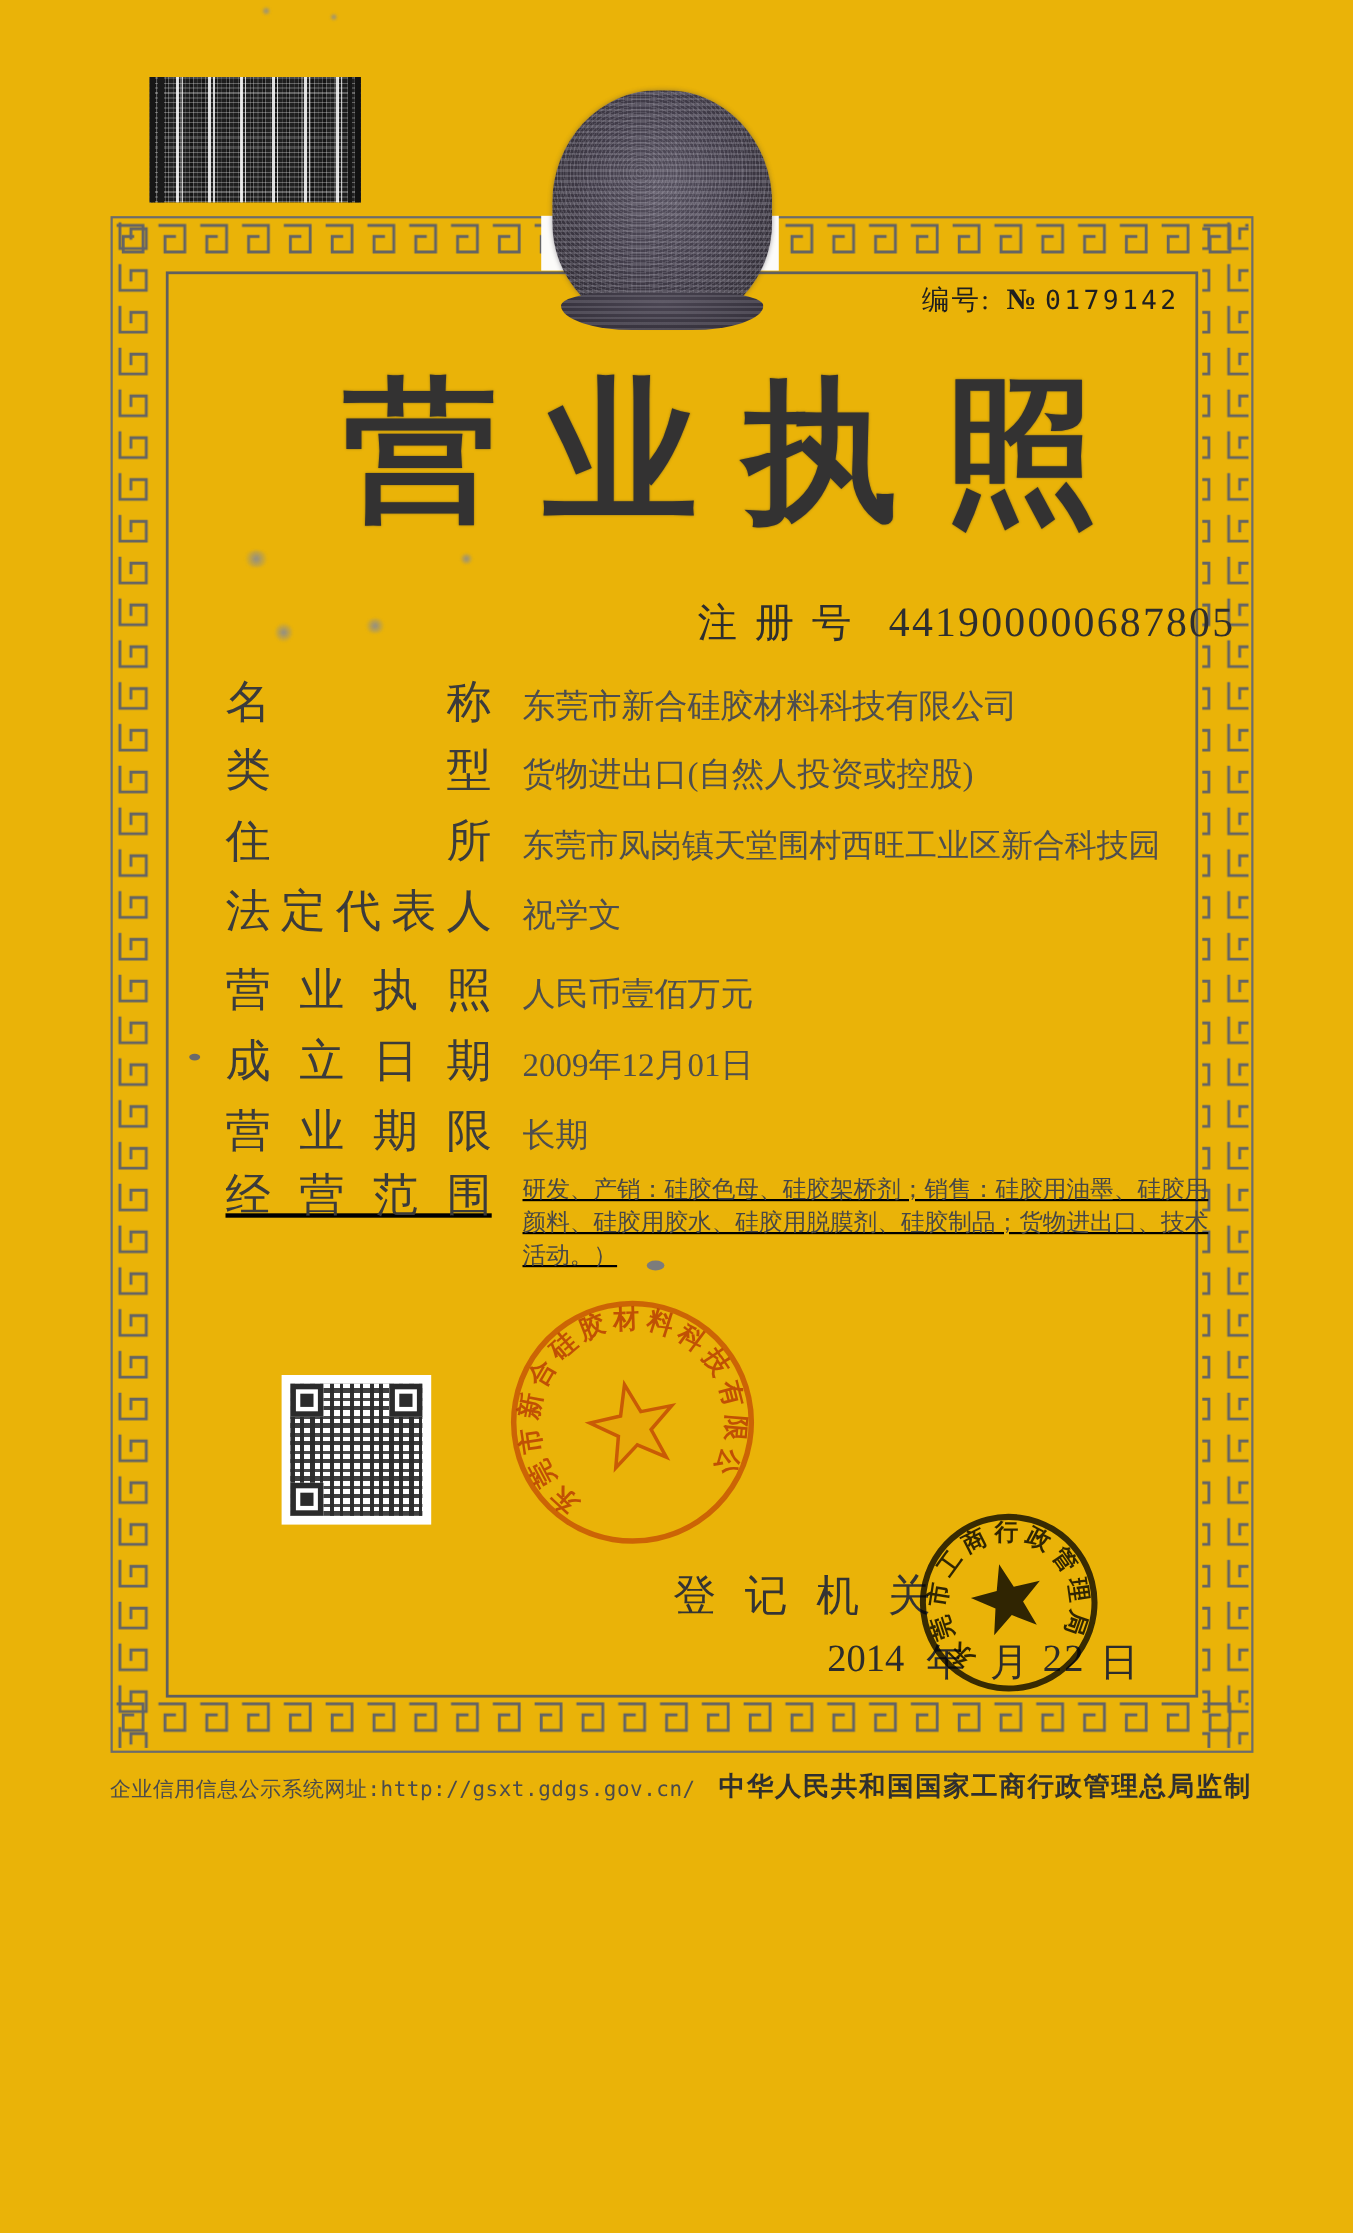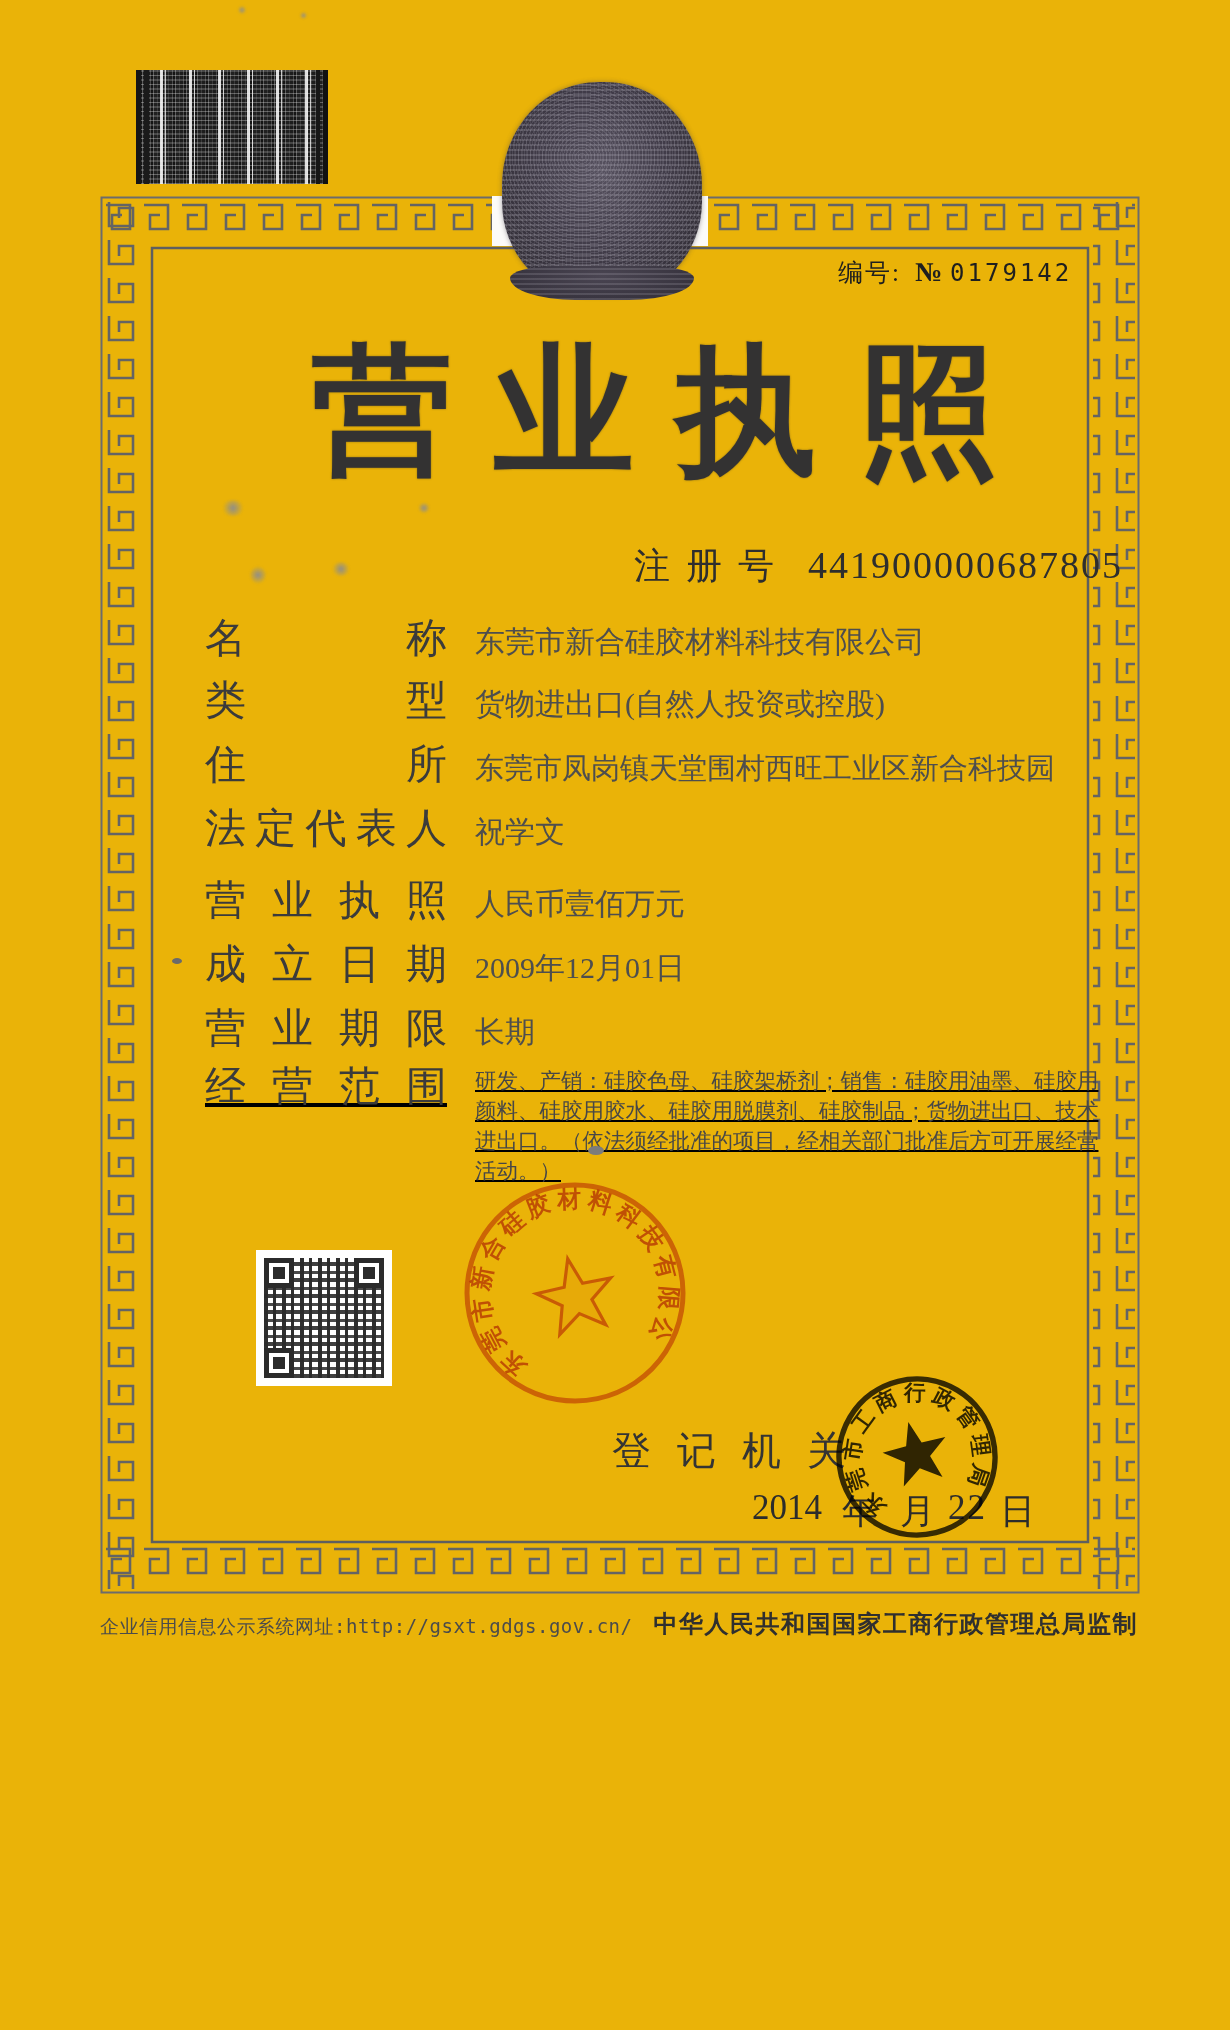--- a/index.html
+++ b/index.html
@@ -158,21 +158,20 @@
   </div>
   <div class="row" style="top:1008px">
     <div class="rlabel">营业期限</div>
     <div class="rvalue">长期</div>
   </div>
   <div class="row scope" style="top:1066px">
     <div class="rlabel">经营范围</div>
     <div class="scope-lines">
       <div class="scope-line">研发、产销：硅胶色母、硅胶架桥剂；销售：硅胶用油墨、硅胶用</div>
       <div class="scope-line">颜料、硅胶用胶水、硅胶用脱膜剂、硅胶制品；货物进出口、技术</div>
-      <div class="scope-line">进出口。（依法须经批准的项目，经相关部门批准后方可开展经营</div>
       <div class="scope-line">活动。）</div>
     </div>
   </div>
 
   <div class="qr">
     <div class="qr-noise"></div>
     <div class="finder tl"></div>
     <div class="finder tr"></div>
     <div class="finder bl"></div>
   </div>

